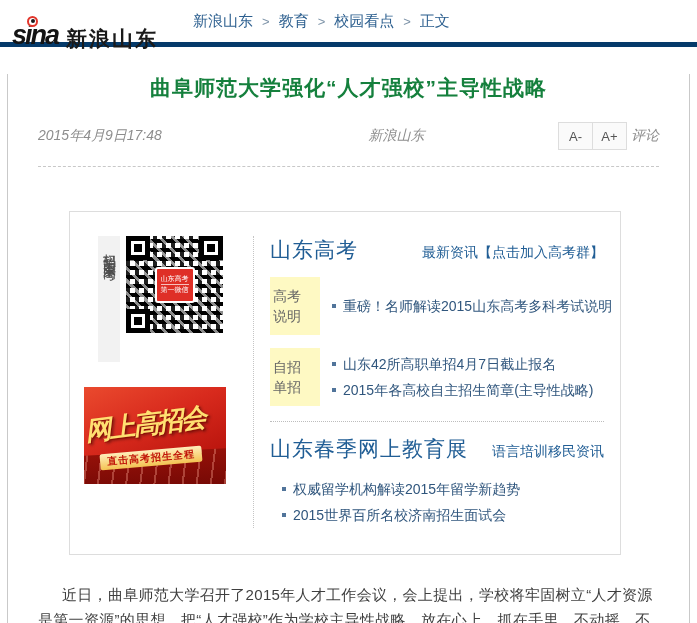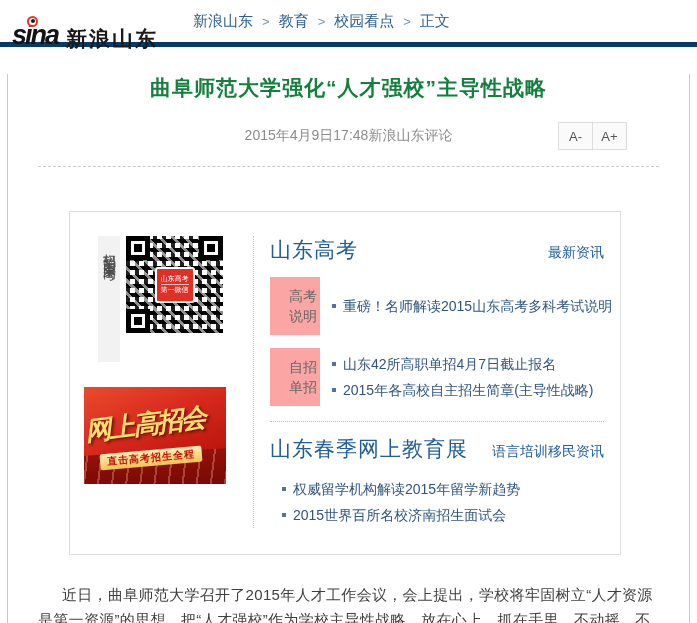--- a/index.html
+++ b/index.html
@@ -18,21 +18,21 @@
   .crumbs{margin-left:35px;font-size:15px;color:#2c5f8f;display:flex;align-items:center;gap:9px;}
   .crumbs .sep{color:#7d93a8;font-size:13px;}
   .crumb{cursor:pointer;}
   .navyline{height:5px;background:#053a6a;}
   
   .frame{margin:0 7px;border-left:1px solid #c9c9c9;border-right:1px solid #c9c9c9;
          height:576px;box-sizing:border-box;padding:0 30px;background:#fff;}
   
   .title{margin-top:27px;text-align:center;font-size:21px;font-weight:bold;color:#15803d;letter-spacing:1px;}
   .metarow{position:relative;margin-top:20px;height:28px;}
-  .meta{display:flex;justify-content:center;font-size:14px;color:#8d8d8d;padding-top:5px;}
+  .meta{display:flex;justify-content:space-between;font-size:14px;color:#8d8d8d;padding-top:5px;font-style:italic;}
   .meta .lnk{cursor:pointer;}
   .fontbtns{position:absolute;right:32px;top:0;display:flex;border:1px solid #ddd;background:#fafafa;}
   .fbtn{width:33px;height:26px;display:flex;align-items:center;justify-content:center;
         font-size:13px;color:#555;cursor:pointer;}
   .fbtn + .fbtn{border-left:1px solid #ddd;}
   .dashes{margin-top:16px;border-top:1px dashed #c8c8c8;}
   
   .widget{margin-top:44px;margin-left:31px;width:552px;border:1px solid #ddd;box-sizing:border-box;
           display:flex;padding:24px 0 26px 14px;}
   .wleft{width:156px;flex:none;}
@@ -66,22 +66,22 @@
           background:linear-gradient(#ffeebb,#f3c352);color:#c01408;font-size:10px;font-weight:bold;
           padding:1px 7px;border-radius:2px;white-space:nowrap;letter-spacing:1px;}
   
   .wdiv{border-left:1px dotted #c5c5c5;margin-left:13px;}
   .wright{flex:1;padding:0 16px 0 16px;min-width:0;}
   .sec-head{display:flex;align-items:baseline;}
   .sec-title{font-size:21px;color:#215e95;cursor:pointer;letter-spacing:1px;}
   .sec-links{margin-left:auto;display:flex;gap:0;font-size:14px;color:#215e95;}
   .sec-links span{cursor:pointer;}
   .group{display:flex;align-items:center;margin-top:13px;}
-  .glabel{flex:none;width:44px;background:#fca5a5;color:#666;font-size:14px;line-height:20px;
-          text-align:right;padding:9px 3px;}
+  .glabel{flex:none;width:44px;background:#fef9c3;color:#666;font-size:14px;line-height:20px;
+          text-align:left;padding:9px 3px;}
   .gitems{margin:0 0 0 12px;padding:0;list-style:none;font-size:14px;line-height:26px;color:#30567d;}
   .gitems li{display:flex;align-items:center;cursor:pointer;white-space:nowrap;}
   .bullet{flex:none;width:4px;height:4px;background:#51749a;margin-right:7px;}
   .dotsep{border-top:1px dotted #bdbdbd;margin:15px 0 13px;}
   
   .article{margin-top:27px;font-size:15px;line-height:25px;color:#3f3f3f;letter-spacing:.3px;}
   .article p{margin:0;}
   .article p.indent{text-indent:24px;}
 </style>
 </head>
@@ -147,20 +147,21 @@
     </div>
 
     <div class="wdiv"></div>
 
     <div class="wright">
 
       <div class="sec-head">
         <span class="sec-title">山东高考</span>
         <span class="sec-links">
           <span>最新资讯</span>
+          <span>【点击加入高考群】</span>
         </span>
       </div>
 
       <div class="group">
         <div class="glabel">
           <span style="display:block">高考</span>
           <span style="display:block">说明</span>
         </div>
         <ul class="gitems">
           <li>

